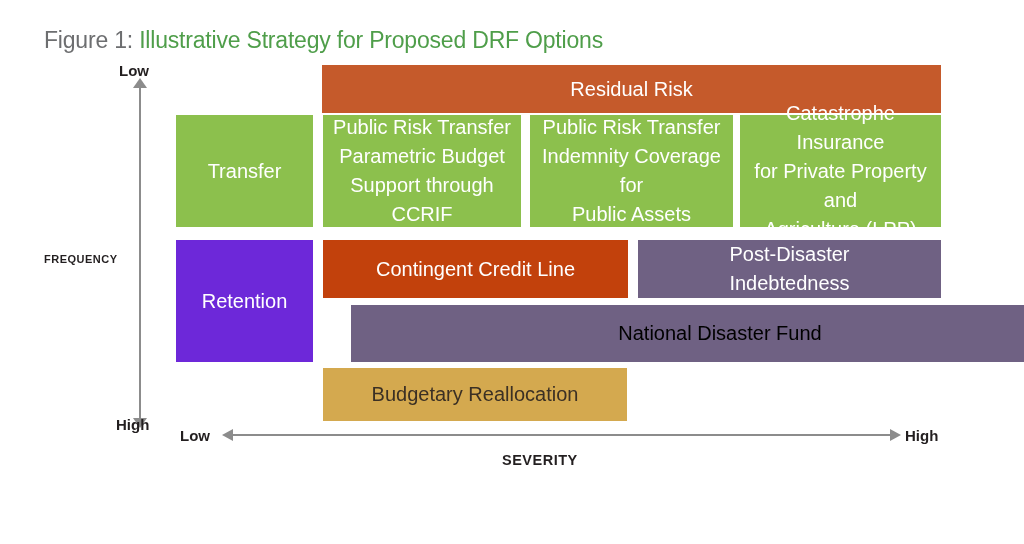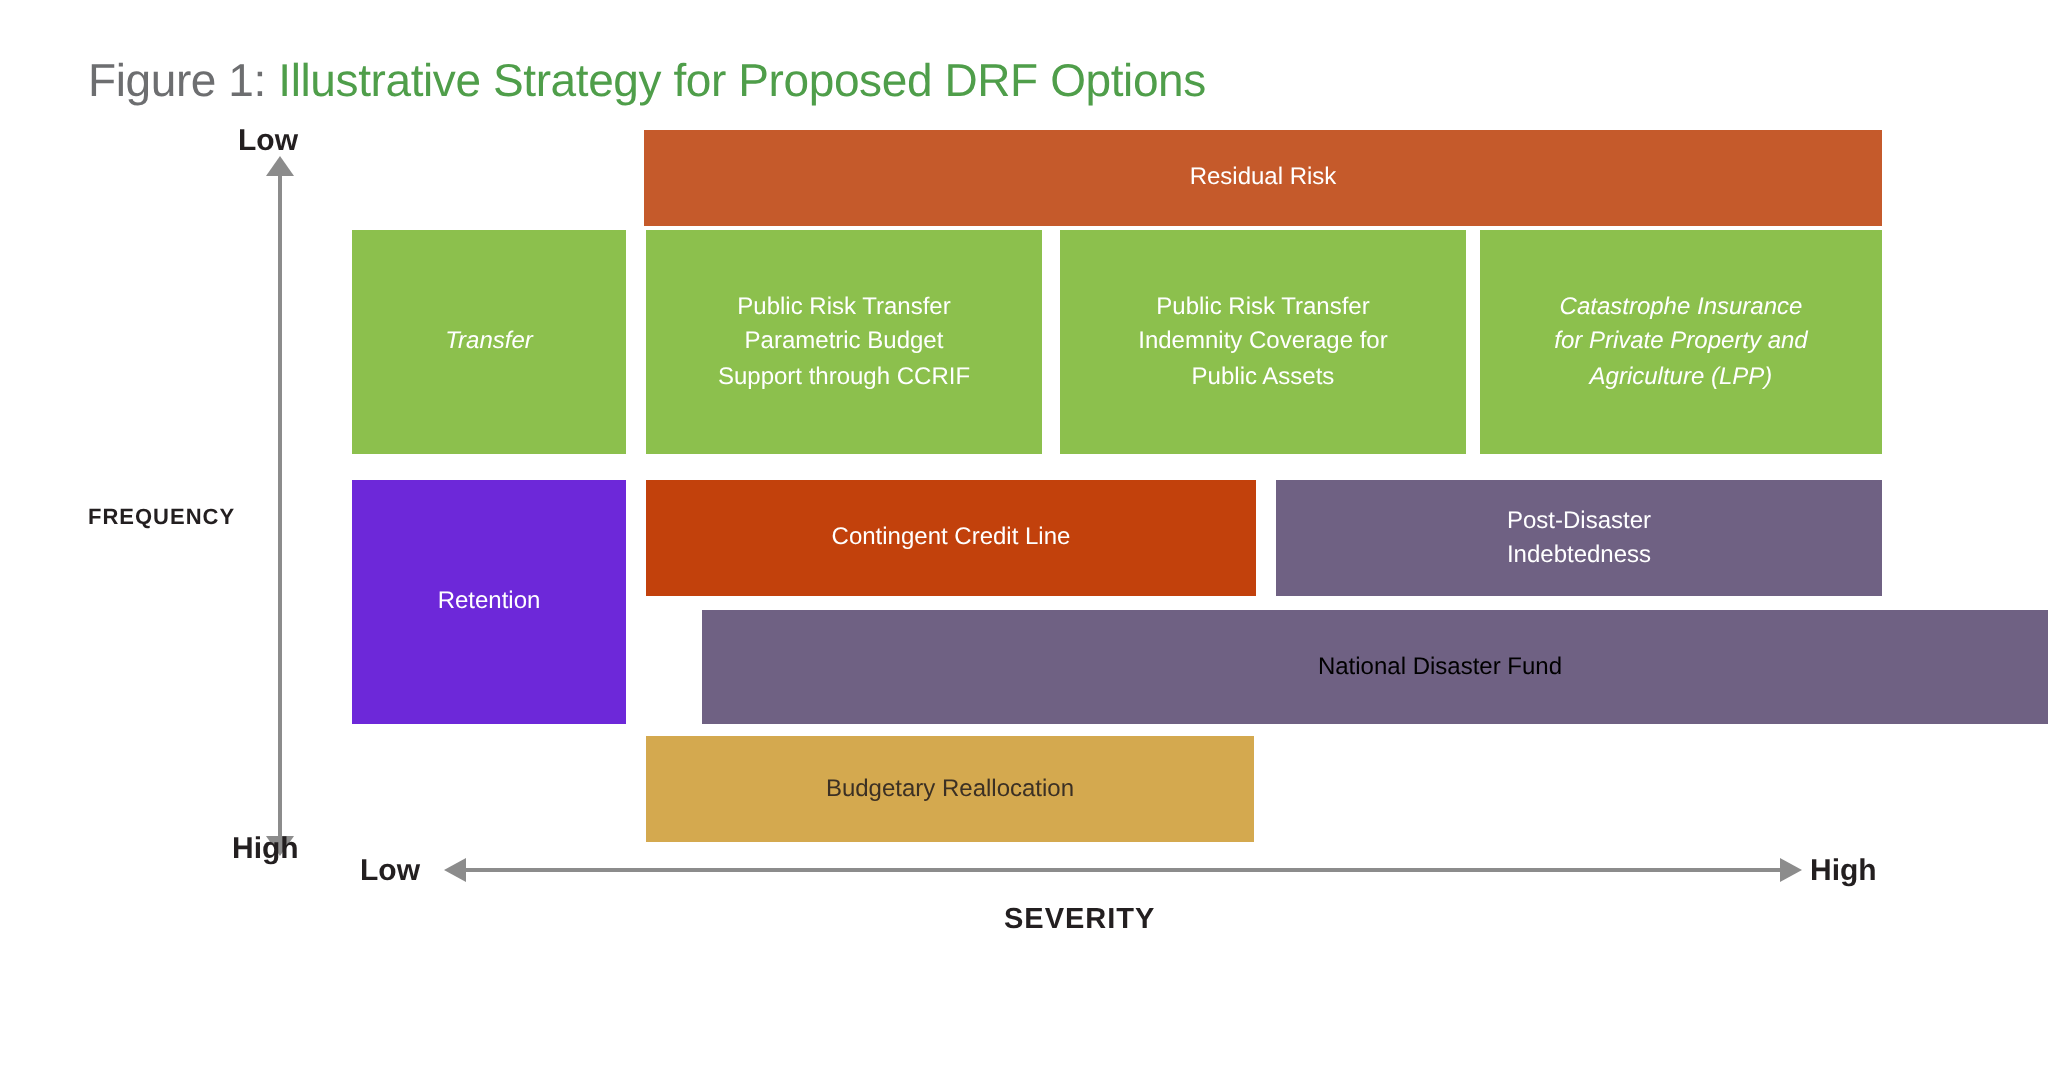--- a/index.html
+++ b/index.html
@@ -41,21 +41,21 @@
   }
 
   .cell {
     position: absolute;
     box-sizing: border-box;
     display: flex;
     align-items: center;
     justify-content: center;
     text-align: center;
     color: #ffffff;
-    font-size: 12px;
+    font-size: 20px;
     line-height: 1.45;
     padding: 2px 6px;
     white-space: pre-line;
   }
   .cell.dark-text { color: #3b3024; }
 
   
   #freq-axis-line {
     position: absolute;
     left: 139px;
@@ -181,28 +181,28 @@
 
   <div id="freq-low-label">Low</div>
   <div id="freq-arrow-up" class="arrowhead"></div>
   <div id="freq-axis-line"></div>
   <div id="freq-arrow-down" class="arrowhead"></div>
   <div id="freq-high-label">High</div>
   <div id="freq-axis-title">FREQUENCY</div>
 
   <div id="cell-layer">
       <div class="cell" style="left: 322px; top: 65px; width: 619px; height: 48px; background: rgb(197, 90, 43); color: rgb(255, 255, 255);">Residual Risk</div>
-      <div class="cell" style="left: 176px; top: 115px; width: 137px; height: 112px; background: rgb(140, 192, 77); color: rgb(255, 255, 255); font-style: italic;">Transfer</div>
+      <div class="cell" style="left: 176px; top: 115px; width: 137px; height: 112px; background: rgb(140, 192, 77); color: rgb(255, 255, 255);">Transfer</div>
       <div class="cell" style="left: 323px; top: 115px; width: 198px; height: 112px; background: rgb(140, 192, 77); color: rgb(255, 255, 255);">Public Risk Transfer
 Parametric Budget
 Support through CCRIF</div>
       <div class="cell" style="left: 530px; top: 115px; width: 203px; height: 112px; background: rgb(140, 192, 77); color: rgb(255, 255, 255);">Public Risk Transfer
 Indemnity Coverage for
 Public Assets</div>
-      <div class="cell" style="left: 740px; top: 115px; width: 201px; height: 112px; background: rgb(140, 192, 77); color: rgb(255, 255, 255); font-style: italic;">Catastrophe Insurance
+      <div class="cell" style="left: 740px; top: 115px; width: 201px; height: 112px; background: rgb(140, 192, 77); color: rgb(255, 255, 255);">Catastrophe Insurance
 for Private Property and
 Agriculture (LPP)</div>
       <div class="cell" style="left: 176px; top: 240px; width: 137px; height: 122px; background: #6d28d9; color: rgb(255, 255, 255);">Retention</div>
       <div class="cell" style="left: 323px; top: 240px; width: 305px; height: 58px; background: #c2410c; color: rgb(255, 255, 255);">Contingent Credit Line</div>
       <div class="cell" style="left: 638px; top: 240px; width: 303px; height: 58px; background: rgb(111, 97, 131); color: rgb(255, 255, 255);">Post-Disaster
 Indebtedness</div>
       <div class="cell" style="left: 323px; top: 305px; width: 738px; height: 57px; background: rgb(111, 97, 131); color: #000000; margin-left: 28px;">National Disaster Fund</div>
       <div class="cell dark-text" style="left: 323px; top: 368px; width: 304px; height: 53px; background: rgb(212, 169, 79); color: rgb(59, 48, 36);">Budgetary Reallocation</div>
     </div>
 

